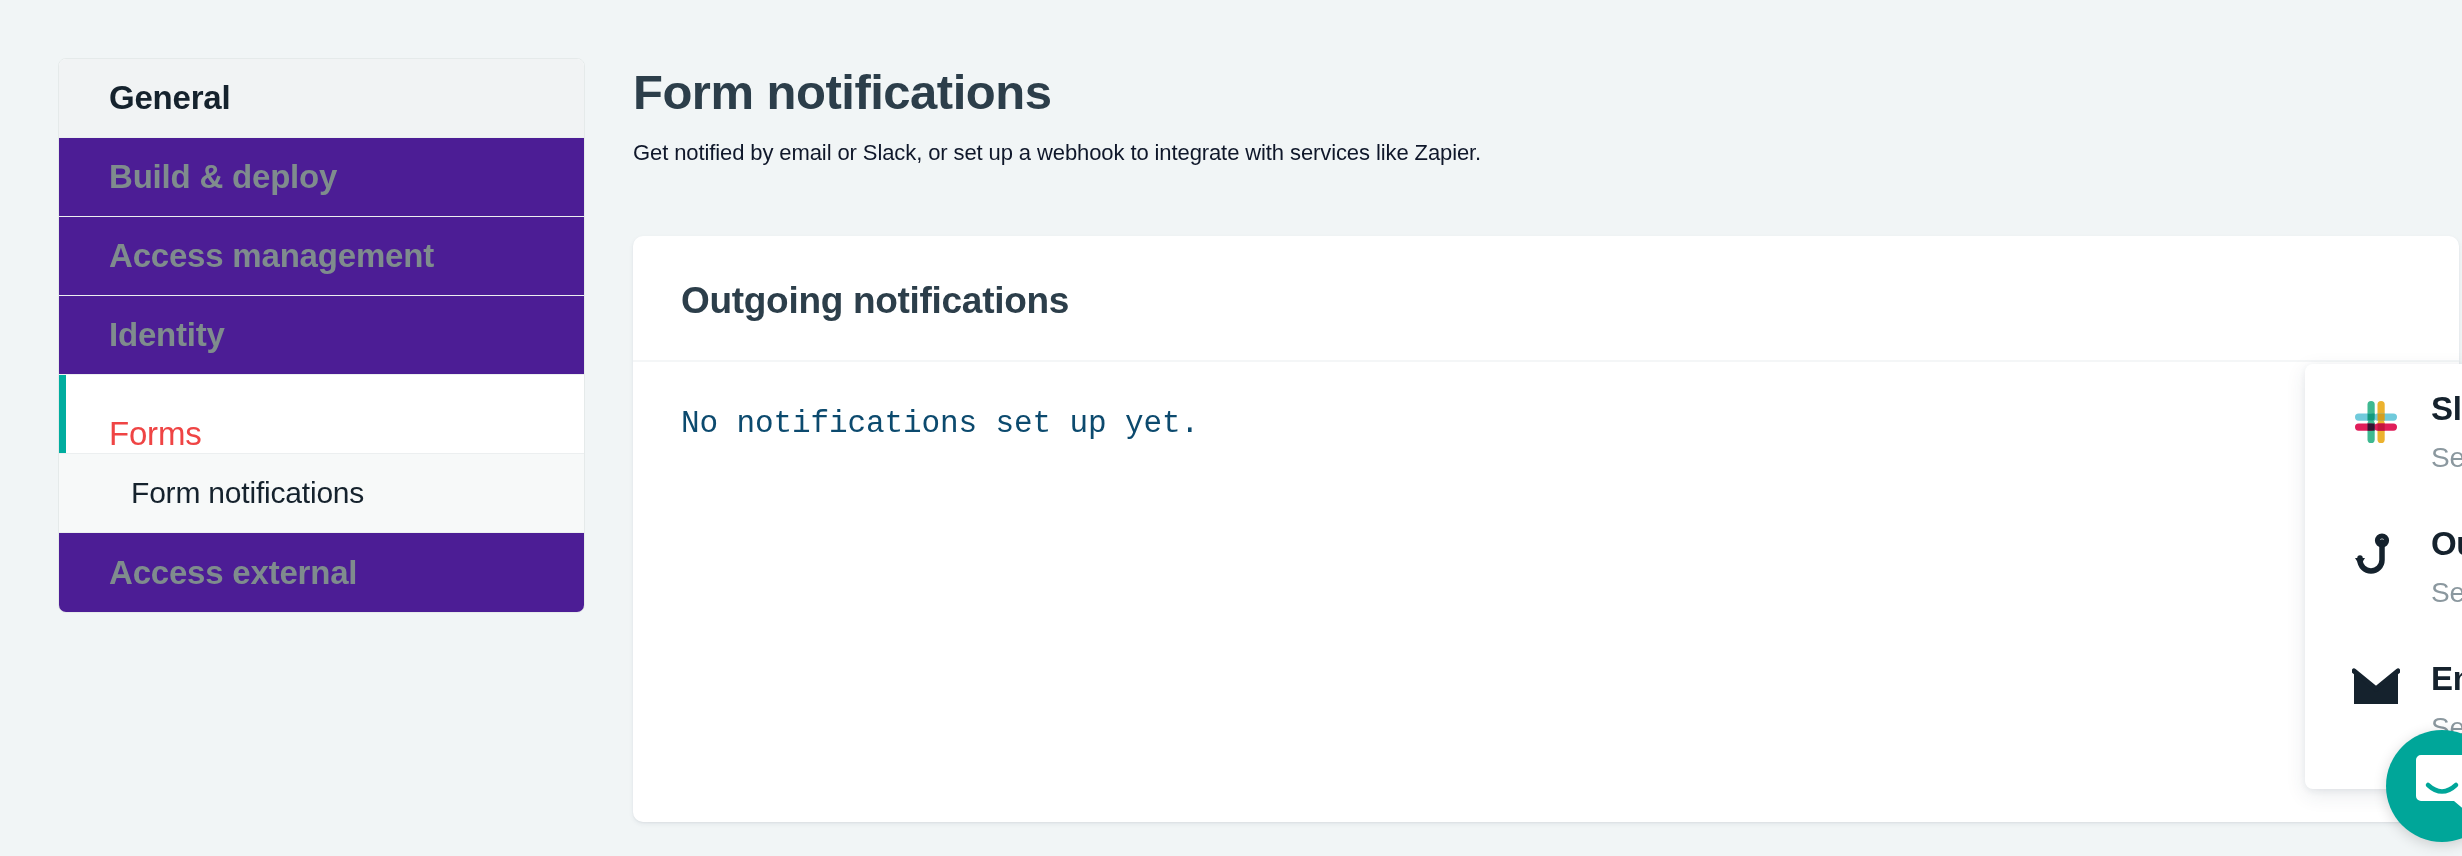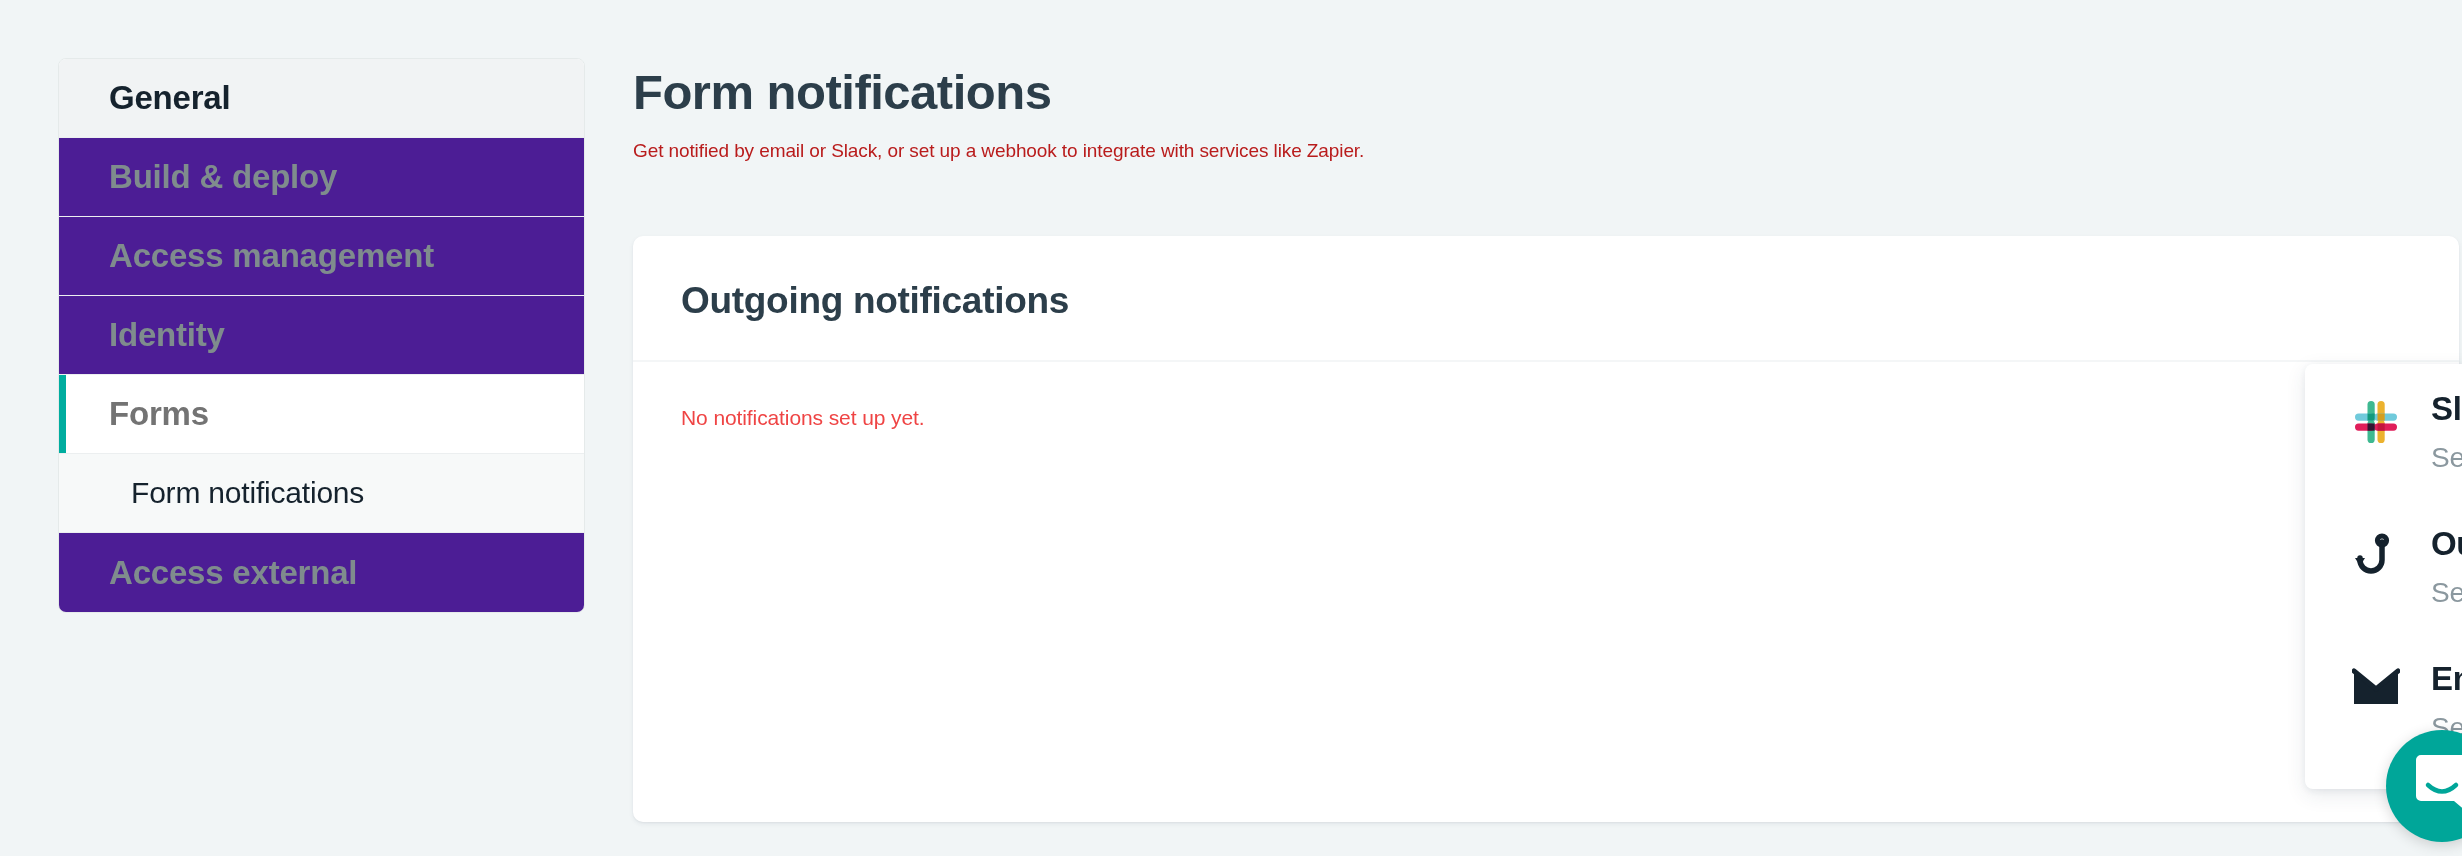--- a/index.html
+++ b/index.html
@@ -44,23 +44,24 @@
     letter-spacing: -0.2px;
     background: #4c1d95;
     cursor: pointer;
     font-weight: bold;
   }
   .nav-item:last-child { border-bottom: none; }
 
   .nav-item.first { background: #f1f3f4; color: #15222d; font-weight: bold; }
 
   .nav-item.active {
-    color: #737373;
-    font-weight: bold;
+    color: #ef4444;
+    font-weight: normal;
     background: #ffffff;
+    align-items: flex-end;
   }
   .nav-item.active .accent-bar {
     position: absolute;
     left: 0;
     top: 0;
     bottom: 0;
     width: 7px;
     background: #00ad9f;
   }
 
@@ -93,22 +94,22 @@
     font-size: 49px;
     font-weight: bold;
     color: #2c3e4a;
     letter-spacing: -0.5px;
   }
 
   .page-subtitle {
     position: absolute;
     left: 0;
     top: 140px;
-    font-size: 19px;
-    color: #b91c1c;
+    font-size: 22px;
+    color: #0f172a;
     letter-spacing: -0.1px;
   }
 
   
   .card {
     position: absolute;
     left: 0;
     top: 236px;
     width: 1826px;
     height: 586px;
@@ -139,23 +140,24 @@
     right: 0;
     top: 124px;
     height: 2px;
     background: #f4f6f7;
   }
 
   .empty-text {
     position: absolute;
     left: 48px;
     top: 170px;
-    font-size: 21px;
-    color: #ef4444;
+    font-size: 31px;
+    color: #0c4a6e;
     letter-spacing: -0.1px;
+    font-family: Liberation Mono, monospace;
   }
 
   
   .dropdown {
     position: absolute;
     left: 1672px;
     top: 364px;
     width: 698px;
     height: 425px;
     background: #ffffff;

